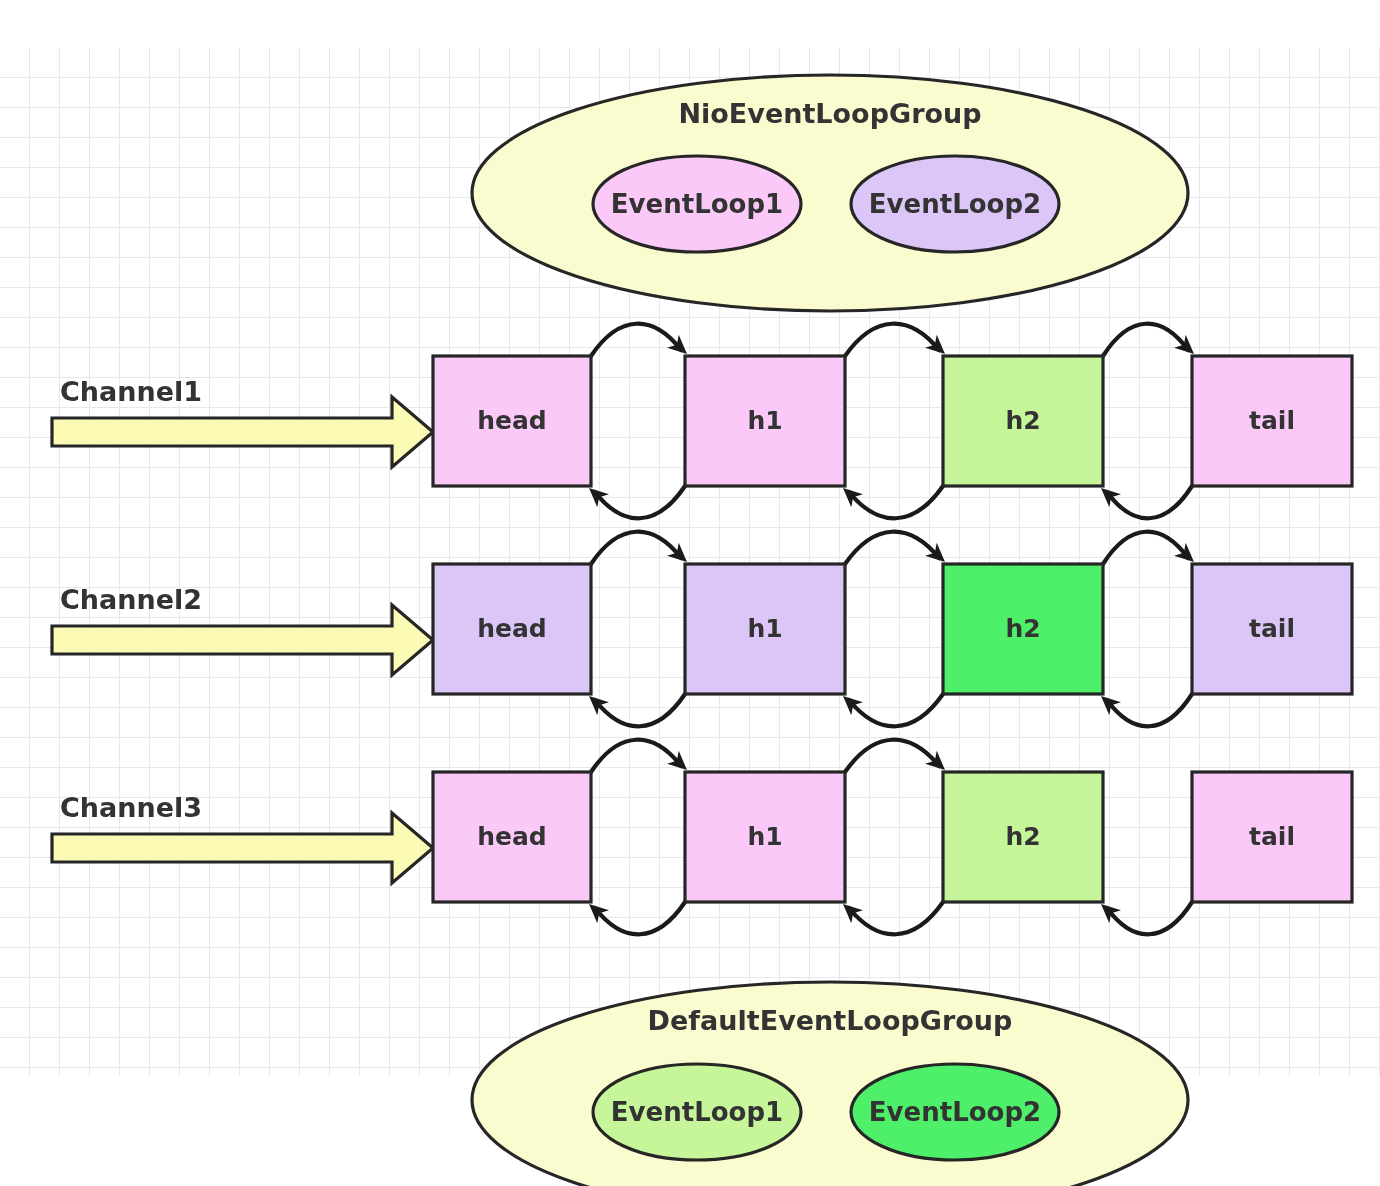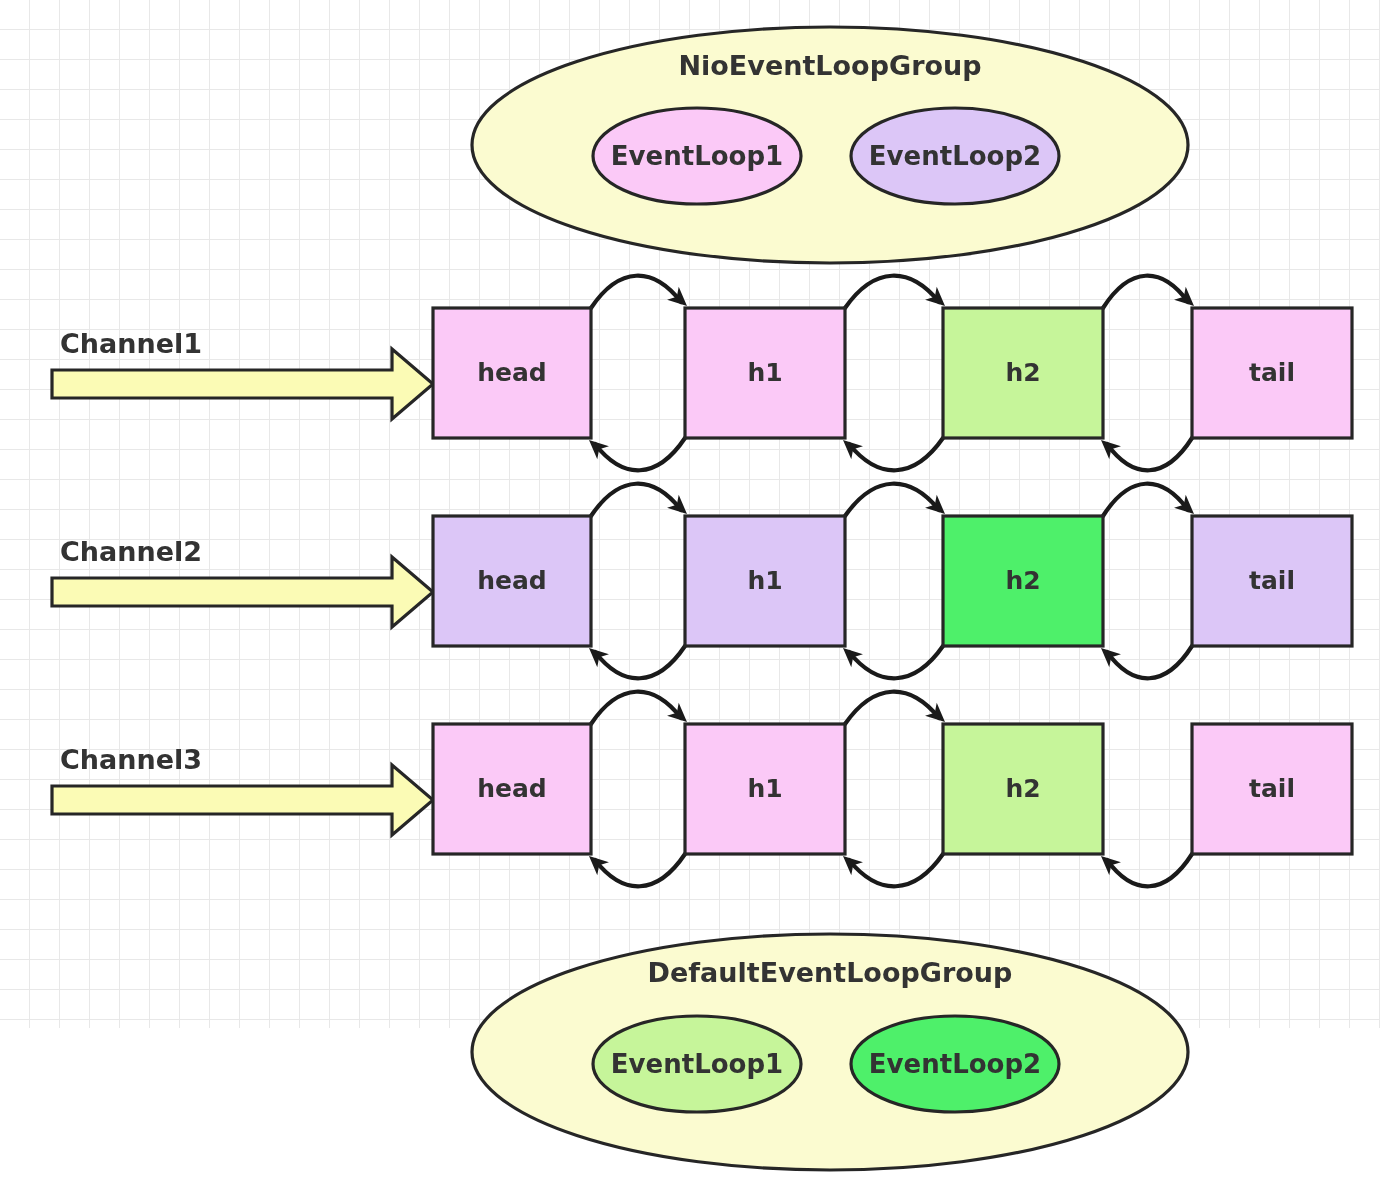--- a/index.html
+++ b/index.html
@@ -16,20 +16,21 @@
   #canvas {
     position: relative;
     width: 1380px;
     height: 1028px;
     background-color: #ffffff;
     background-image:
       linear-gradient(to right, #e8e8e8 1px, transparent 1px),
       linear-gradient(to bottom, #e8e8e8 1px, transparent 1px);
     background-size: 30px 30px;
     background-position: -1px -1px;
+    margin-top: 48px;
   }
   #diagram-svg {
     position: absolute;
     left: 0;
     top: 0;
     width: 1380px;
     height: 1186px;
   }
   .node-text {
     font-family: "DejaVu Sans", sans-serif;

